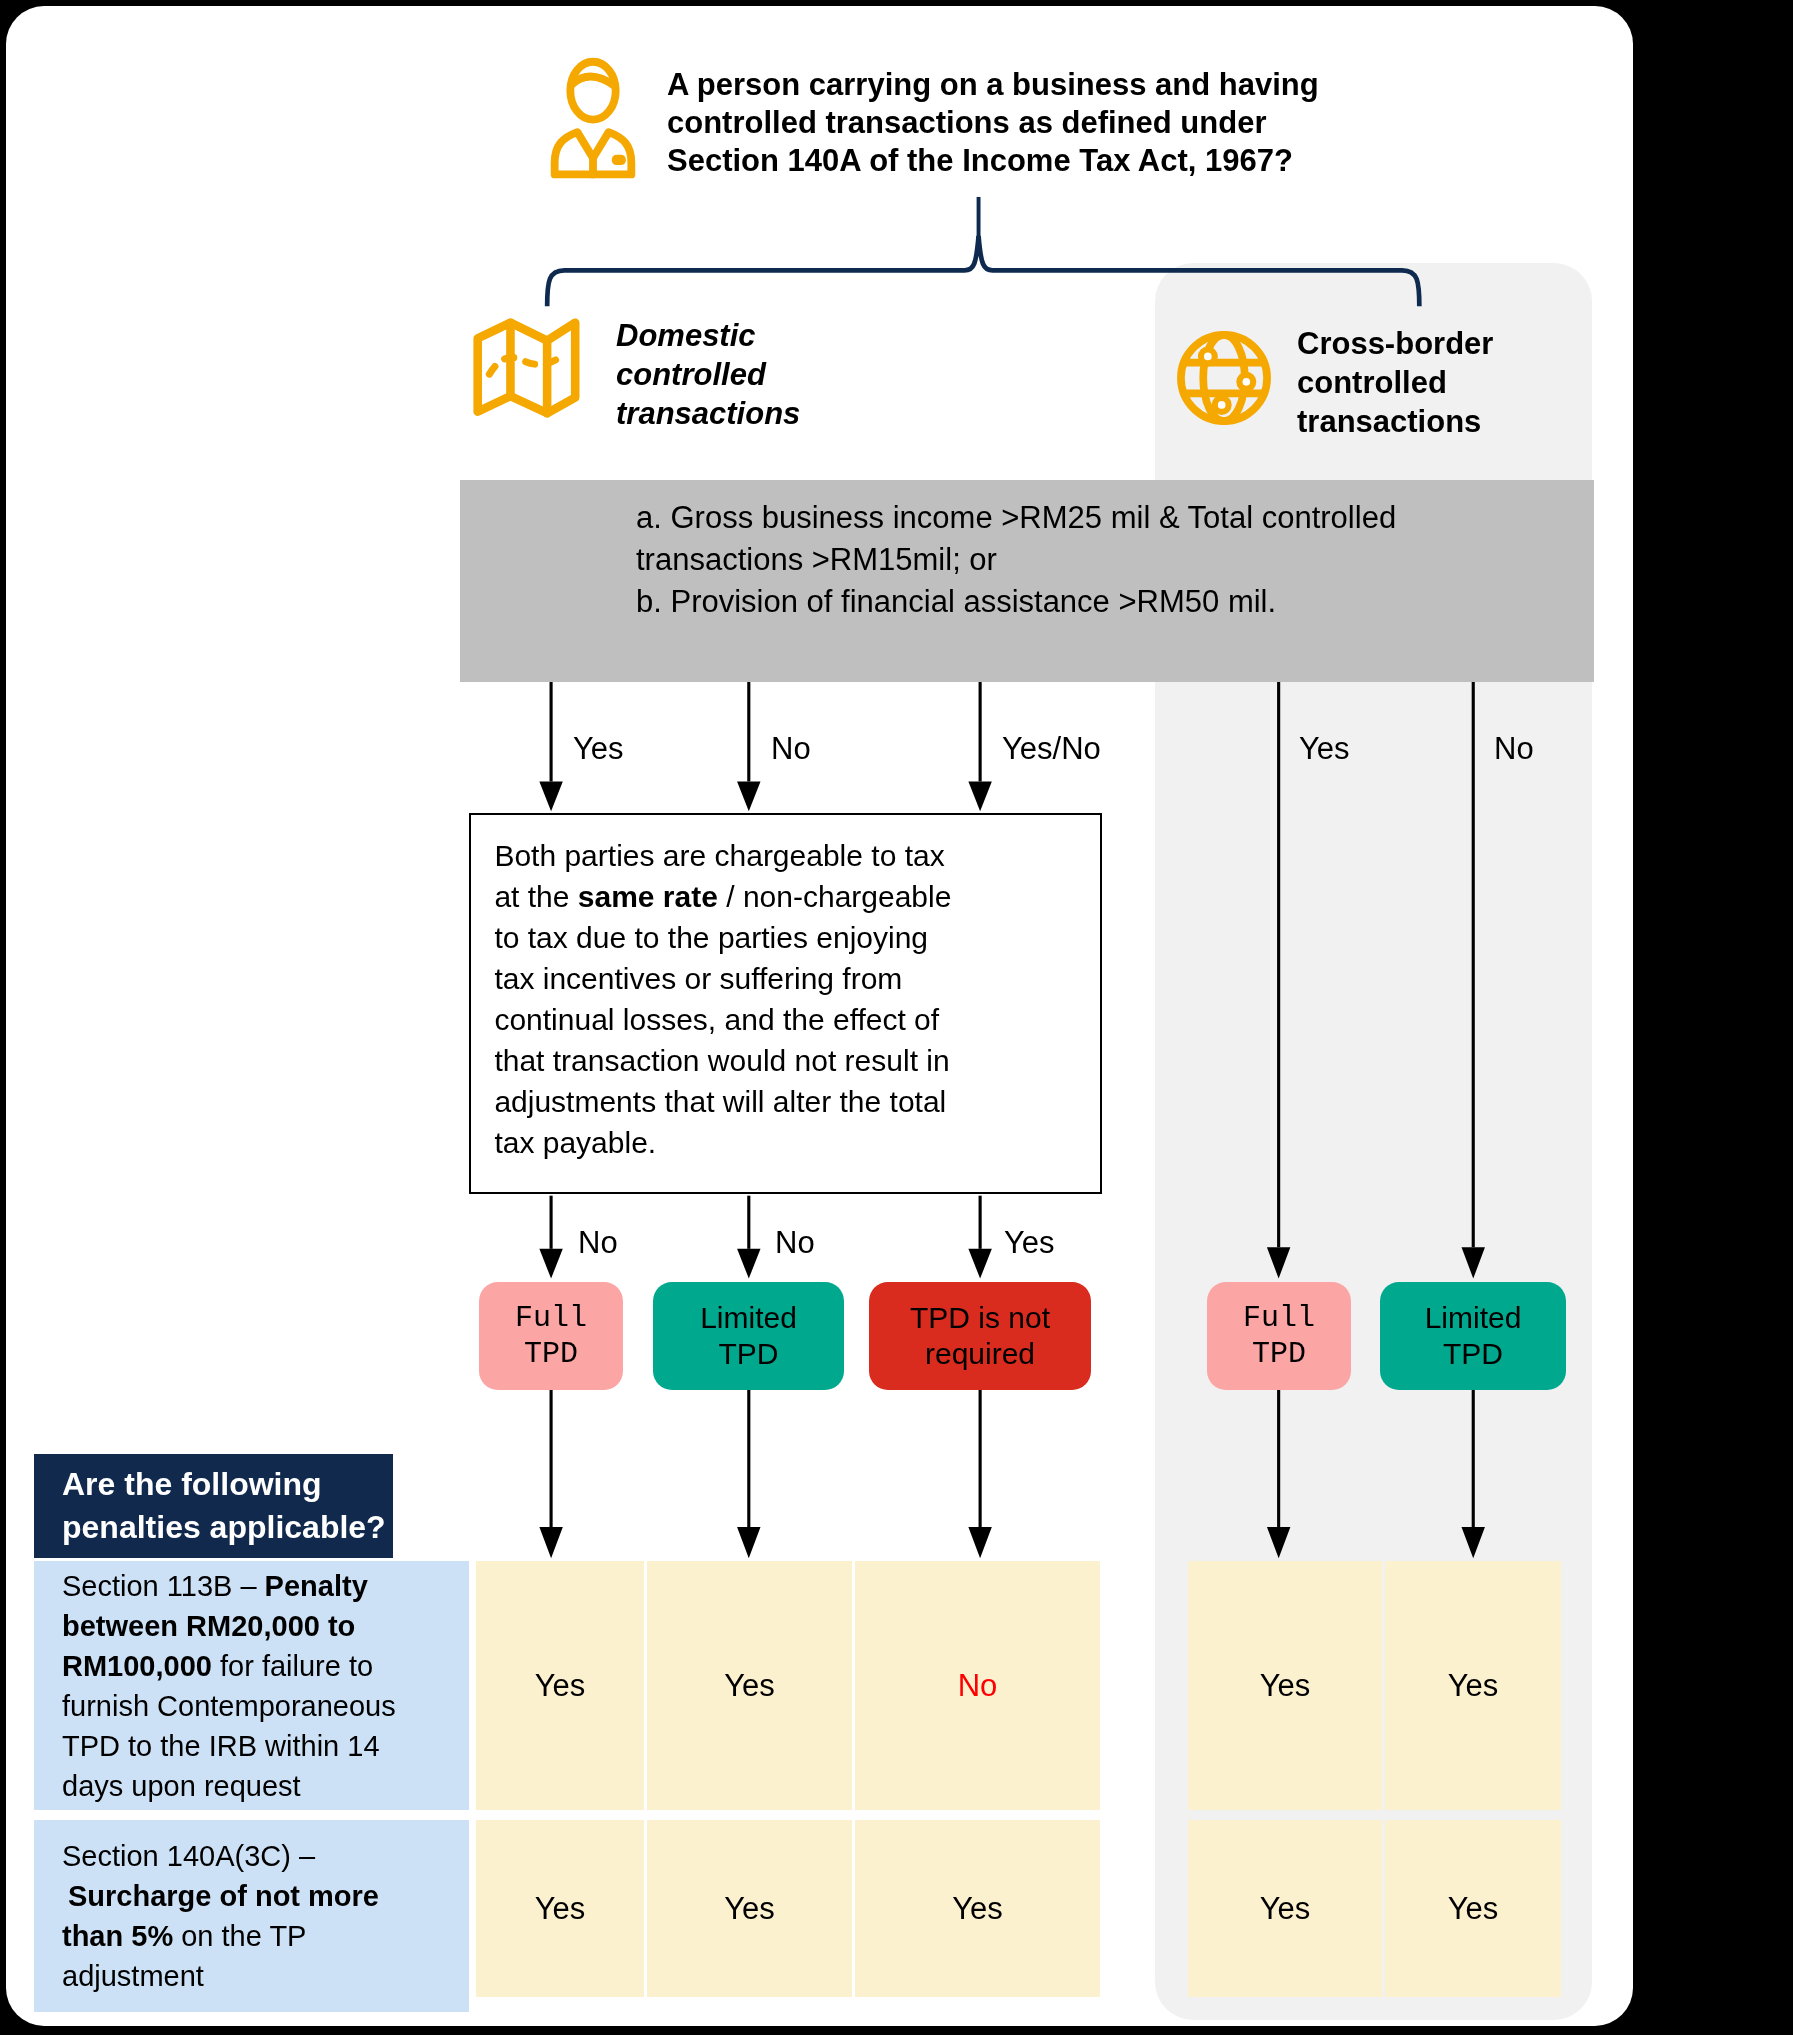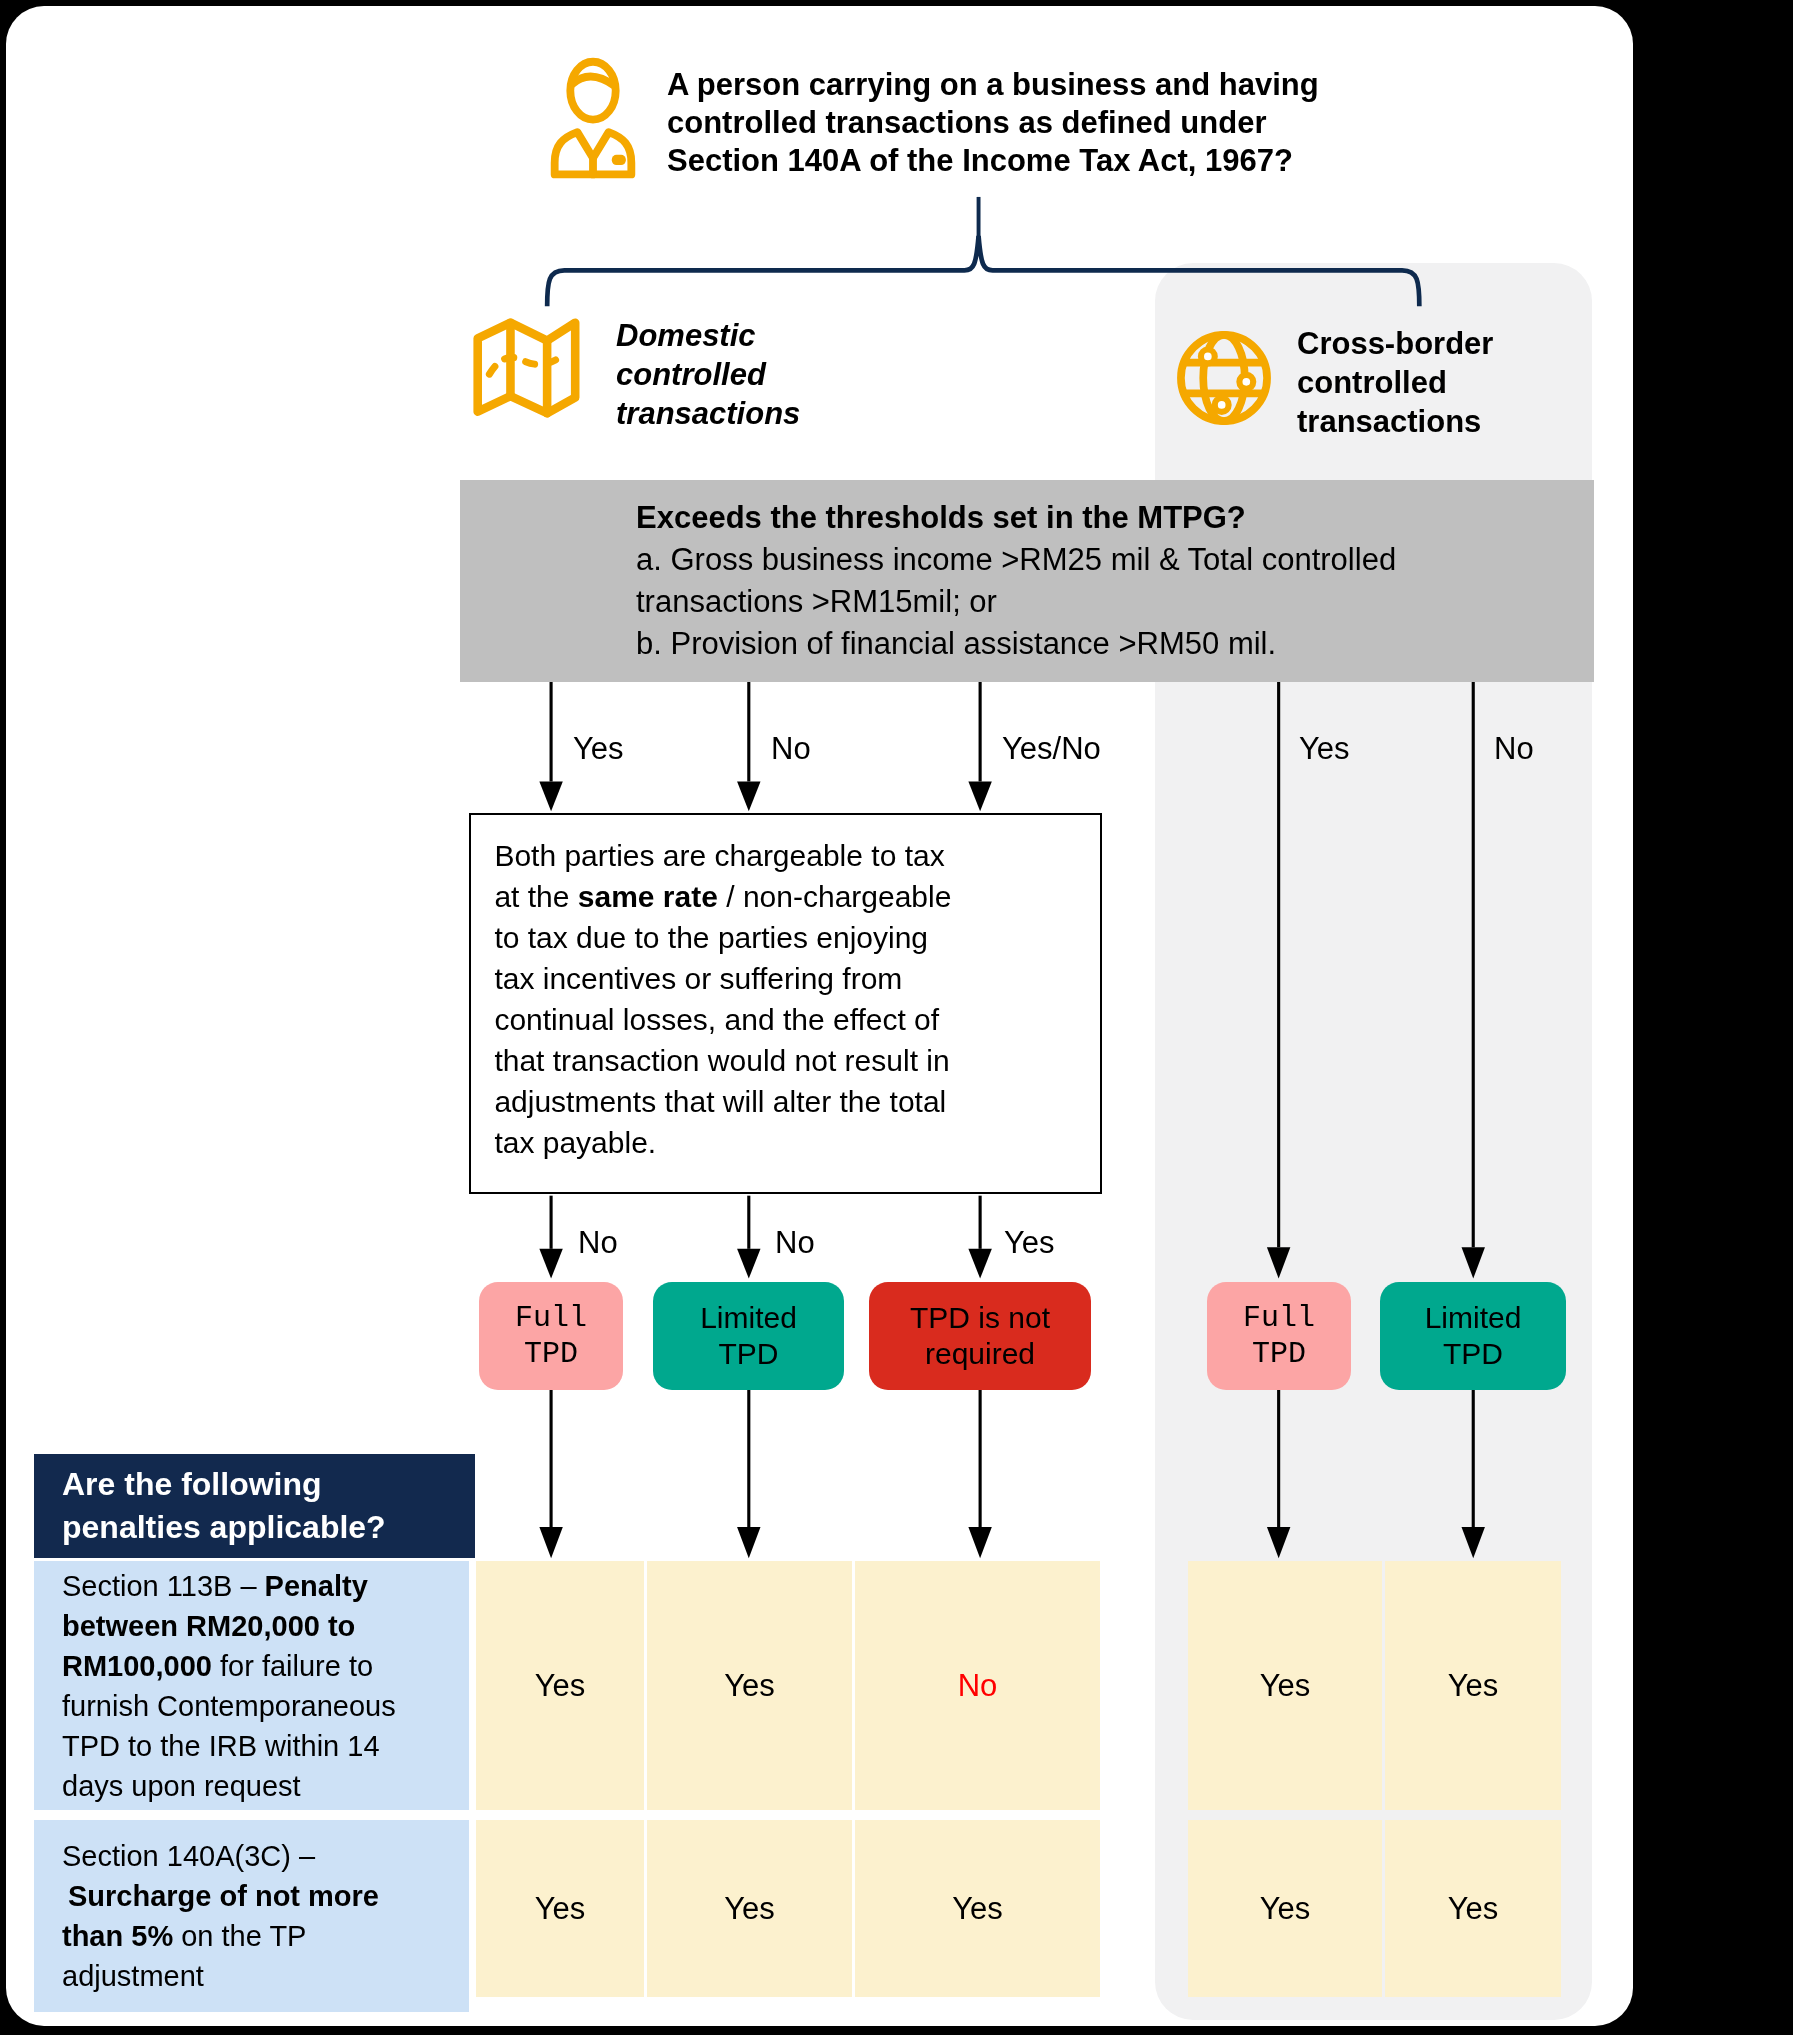--- a/index.html
+++ b/index.html
@@ -28,21 +28,21 @@
   .outcome{top:1282px;height:108px;border-radius:19px;display:flex;align-items:center;justify-content:center;
            text-align:center;font-size:30px;line-height:36px;}
   .oc-orange{background:#fca5a5;font-family:Liberation Mono, monospace;}
   .oc-teal{background:#00A88E;}
   .oc-red{background:#D92B1E;}
   #outcome-1{left:479px;width:144px;}
   #outcome-2{left:653px;width:191px;}
   #outcome-3{left:869px;width:222px;}
   #outcome-4{left:1207px;width:144px;}
   #outcome-5{left:1380px;width:186px;}
-  #penalties-header{left:34px;top:1454px;width:441px;height:104px;background:#12294E;color:#fff;
+  #penalties-header{left:34px;top:1454px;width:359px;height:104px;background:#12294E;color:#fff;
                     display:flex;align-items:center;box-sizing:border-box;padding-left:28px;
                     font-size:32px;font-weight:700;line-height:43px;}
   .penalty-label{left:34px;width:435px;background:#CDE1F6;display:flex;align-items:center;
                  box-sizing:border-box;padding-left:28px;padding-right:23px;font-size:29px;line-height:40px;}
   #penalty-row-1{top:1561px;height:249px;}
   #penalty-row-2{top:1820px;height:192px;}
   .cell{background:#FCF1CE;display:flex;align-items:center;justify-content:center;font-size:31px;}
   .cr1{top:1561px;height:249px;}
   .cr2{top:1820px;height:177px;}
   .c1{left:476px;width:168px;}
@@ -131,21 +131,20 @@
     <circle cx="94" cy="70" r="9"></circle>
     <circle cx="62" cy="100" r="9"></circle>
   </g>
 </svg>
 <div id="crossborder-label" class="abs branch-label preline">Cross-border
 controlled
 transactions</div>
 
 <div id="threshold-box" class="abs">
   <div id="threshold-inner">
-    <div id="threshold-heading">Exceeds the thresholds set in the MTPG?</div>
     <div class="preline">a. Gross business income &gt;RM25 mil &amp; Total controlled
 transactions &gt;RM15mil; or
 b. Provision of financial assistance &gt;RM50 mil.</div>
   </div>
 </div>
 
 <div class="abs flow-label lbl-row1" style="left:573px;">Yes</div>
 <div class="abs flow-label lbl-row1" style="left:771px;">No</div>
 <div class="abs flow-label lbl-row1" style="left:1002px;">Yes/No</div>
 <div class="abs flow-label lbl-row1" style="left:1299px;">Yes</div>

